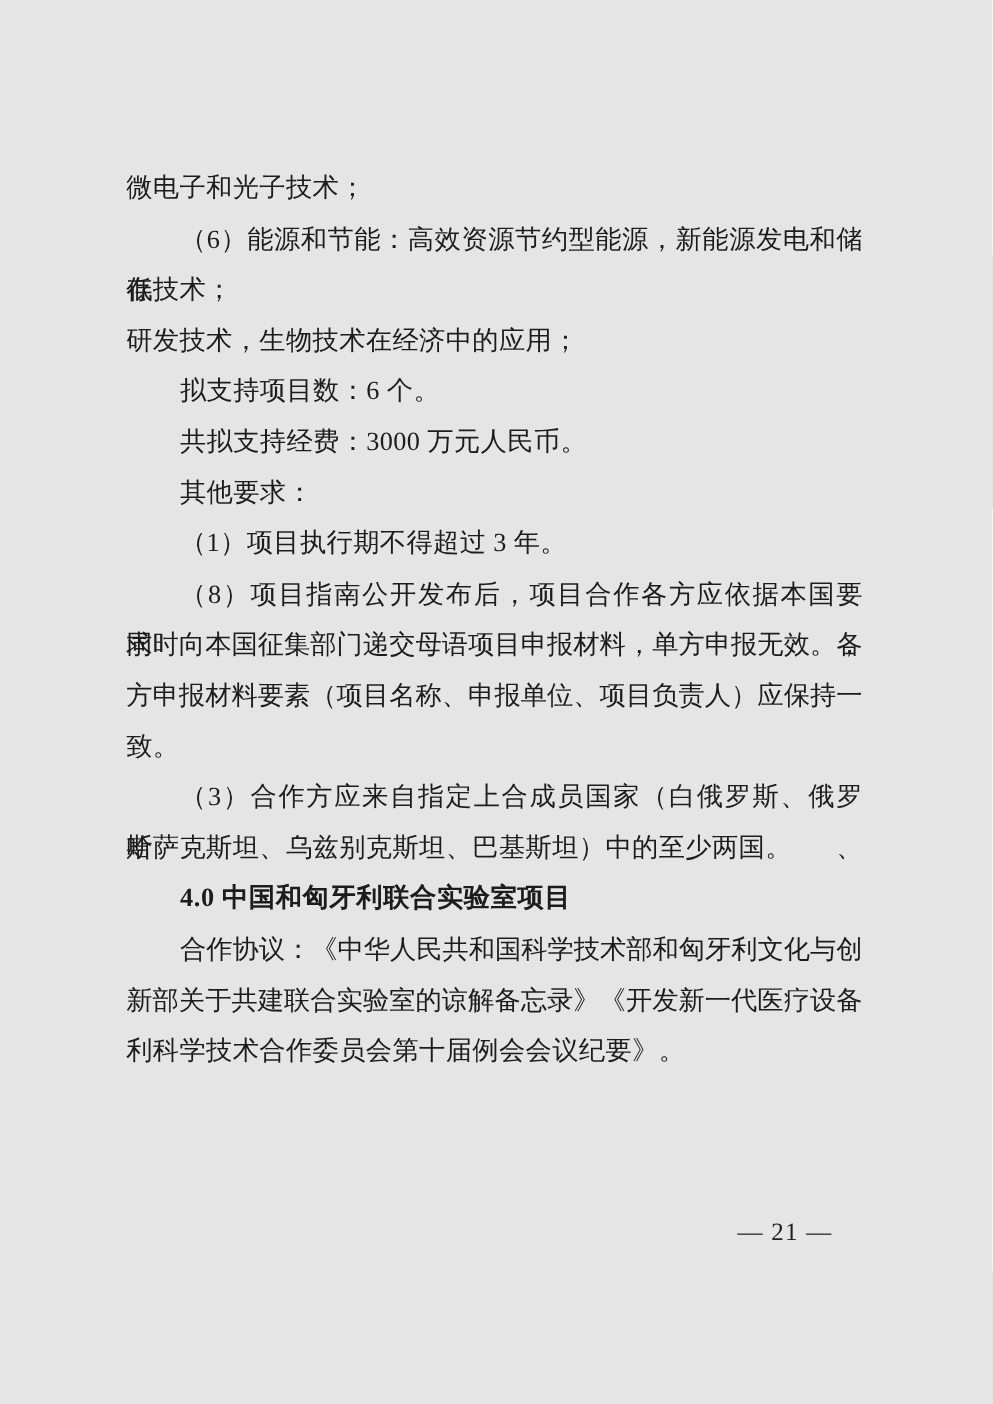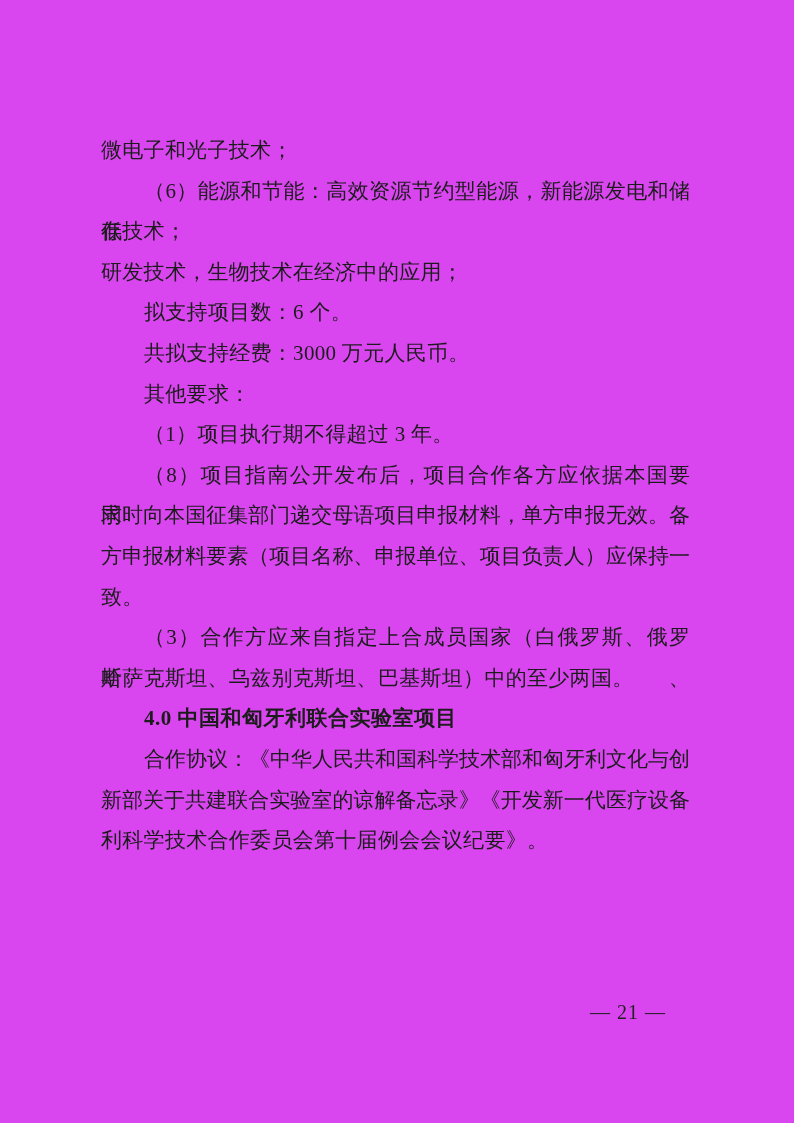--- a/index.html
+++ b/index.html
@@ -4,21 +4,21 @@
 <style>
   html, body {
     margin: 0;
     padding: 0;
     background: #ffffff;
   }
   .page {
     position: relative;
     width: 794px;
     height: 1123px;
-    background: #d946ef;
+    background: #e5e5e5;
     overflow: hidden;
     font-family: "Liberation Serif", serif;
     color: #1c1c1c;
   }
   .content {
     position: absolute;
     left: 101px;
     top: 130px;
     width: 589px;
   }
@@ -38,21 +38,21 @@
   .line.ind {
     text-indent: 43px;
   }
   .line.head {
     font-weight: 700;
     letter-spacing: 0.5px;
   }
   .page-number {
     position: absolute;
     left: 590px;
-    top: 999px;
+    top: 973px;
     width: 90px;
     font-size: 20px;
     line-height: 26px;
     letter-spacing: 1px;
     color: #222222;
     white-space: nowrap;
   }
 </style>
 </head>
 <body>

